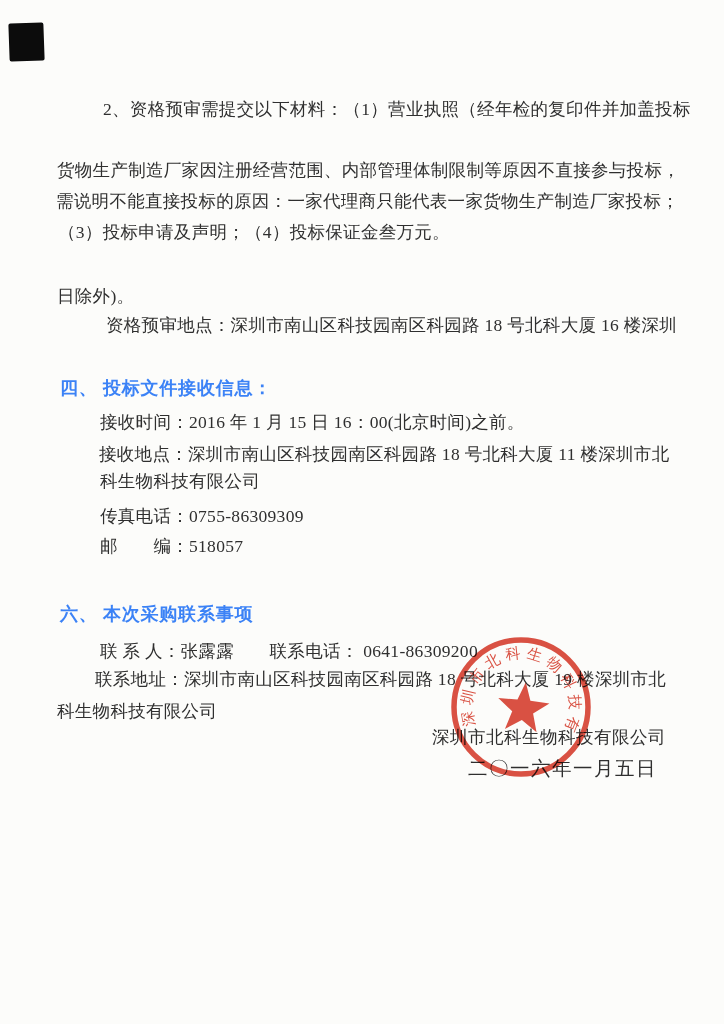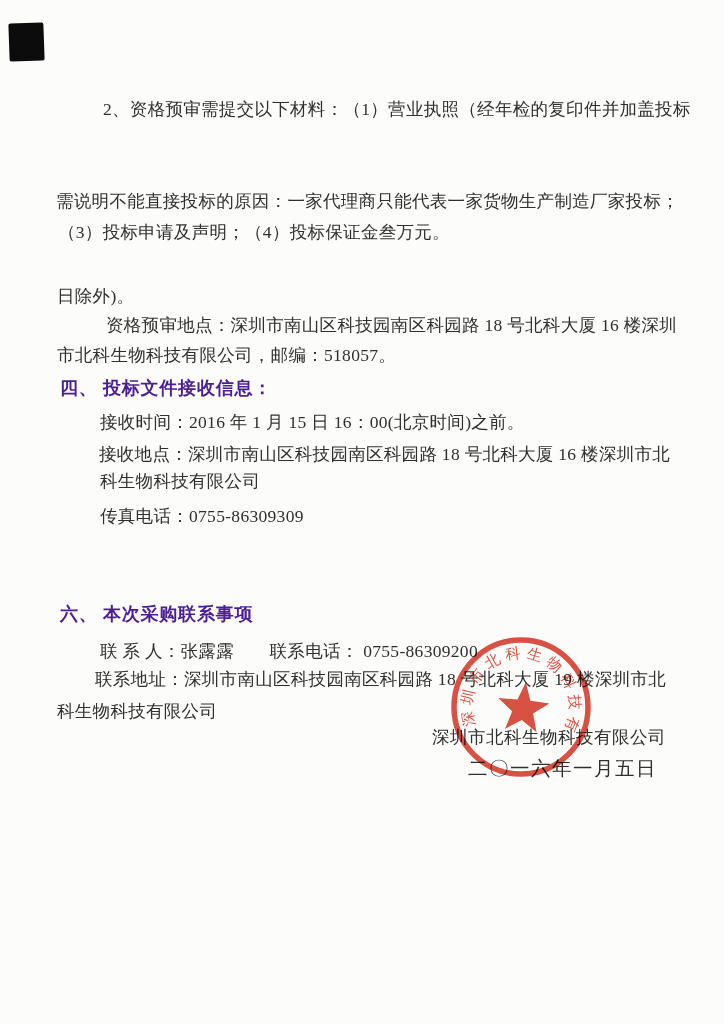--- a/index.html
+++ b/index.html
@@ -9,57 +9,58 @@
     font-family:"Liberation Serif","DejaVu Serif",serif;
   }
   .page{
     position:relative;width:724px;height:1024px;
     background:#fcfcfa;overflow:hidden;color:#2d2d2d;
   }
   .ln{
     position:absolute;font-size:17.5px;line-height:1.25;
     white-space:pre;letter-spacing:0.3px;color:#2f2f2f;
   }
-  .heading{font-size:18px;font-weight:bold;letter-spacing:0.8px;color:#4c1d95;}
+  .heading{font-size:18px;font-weight:bold;letter-spacing:0.8px;color:#3b82f6;}
   .sig{font-size:17.5px;letter-spacing:0.5px;}
   .date{font-size:19.5px;letter-spacing:1.5px;text-align:right;}
   .corner-mark{
     position:absolute;left:9px;top:23px;width:35px;height:38px;
     background:#0c0c0c;transform:rotate(-2deg);border-radius:2px;
   }
   .seal{
     position:absolute;left:447px;top:633px;width:148px;height:148px;
     mix-blend-mode:multiply;opacity:0.88;
   }
 </style>
 </head>
 <body>
 
 <div class="page">
 
   <div class="corner-mark"></div>
 
   <div class="ln" style="top:99px;left:103px">2、资格预审需提交以下材料：（1）营业执照（经年检的复印件并加盖投标</div>
+  <div class="ln" style="top:160px;left:57px">货物生产制造厂家因注册经营范围、内部管理体制限制等原因不直接参与投标，</div>
   <div class="ln" style="top:191px;left:56px">需说明不能直接投标的原因：一家代理商只能代表一家货物生产制造厂家投标；</div>
   <div class="ln" style="top:222px;left:58px">（3）投标申请及声明；（4）投标保证金叁万元。</div>
 
   <div class="ln" style="top:286px;left:57px">日除外)。</div>
 
   <div class="ln" style="top:315px;left:106px">资格预审地点：深圳市南山区科技园南区科园路 18 号北科大厦 16 楼深圳</div>
-  <div class="ln" style="top:345px;left:57px">市北科生物科技有限公司，邮编：518057。</div>
 
   <div class="ln heading" style="top:377px;left:60px">四、 投标文件接收信息：</div>
   <div class="ln" style="top:412px;left:100px">接收时间：2016 年 1 月 15 日 16：00(北京时间)之前。</div>
-  <div class="ln" style="top:444px;left:99px">接收地点：深圳市南山区科技园南区科园路 18 号北科大厦 16 楼深圳市北</div>
+  <div class="ln" style="top:444px;left:99px">接收地点：深圳市南山区科技园南区科园路 18 号北科大厦 11 楼深圳市北</div>
   <div class="ln" style="top:471px;left:100px">科生物科技有限公司</div>
   <div class="ln" style="top:506px;left:100px">传真电话：0755-86309309</div>
+  <div class="ln" style="top:536px;left:100px">邮　　编：518057</div>
 
 
   <div class="ln heading" style="top:603px;left:60px">六、 本次采购联系事项</div>
-  <div class="ln" style="top:641px;left:100px">联 系 人：张露露　　联系电话： 0755-86309200</div>
+  <div class="ln" style="top:641px;left:100px">联 系 人：张露露　　联系电话： 0641-86309200</div>
   <div class="ln" style="top:669px;left:95px">联系地址：深圳市南山区科技园南区科园路 18 号北科大厦 19 楼深圳市北</div>
   <div class="ln" style="top:701px;left:57px">科生物科技有限公司</div>
 
   <div class="ln sig" style="top:727px;left:432px">深圳市北科生物科技有限公司</div>
   <div class="ln date" style="top:757px;left:468px">二〇一六年一月五日</div>
 
   <svg class="seal" viewBox="0 0 148 148">
     <circle cx="74" cy="74" r="67" fill="none" stroke-width="5.5" stroke="#d73a2a"></circle>
     <path id="sealArc" d="M 29.6,94.7 A 49,49 0 1 1 118.4,94.7" fill="none"></path>
     <text font-size="15" letter-spacing="5" fill="#d73a2a">

